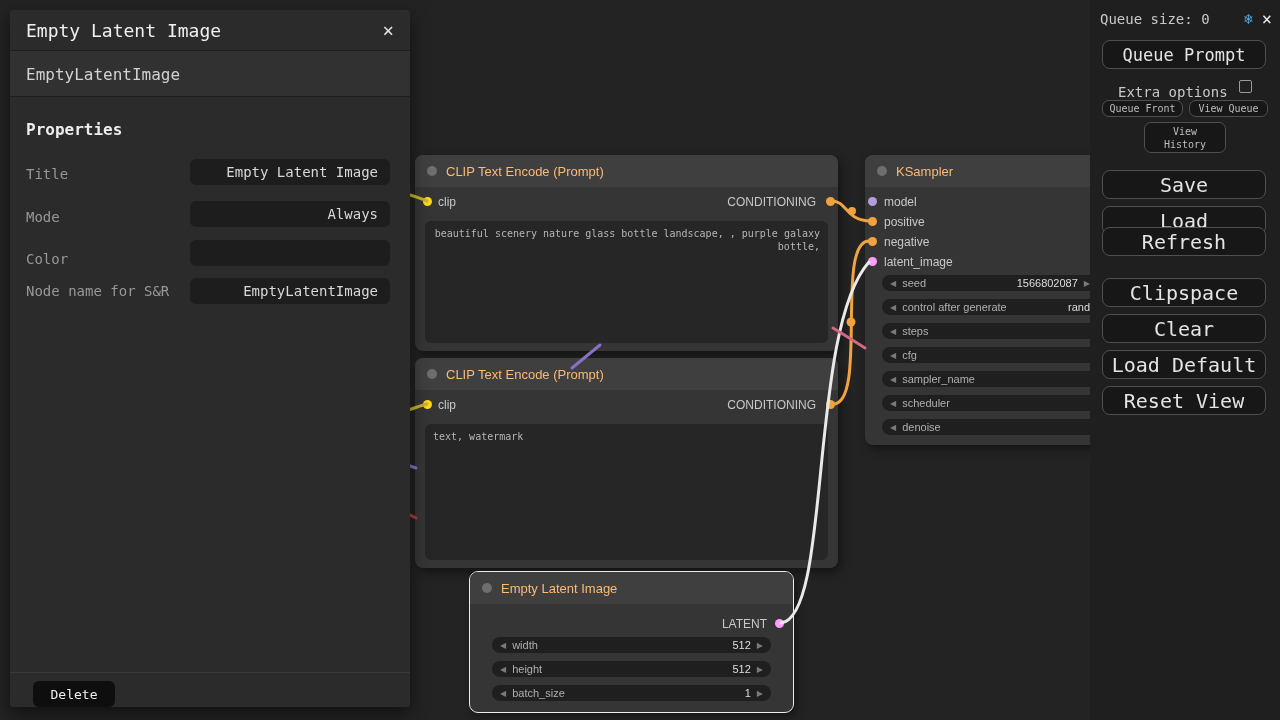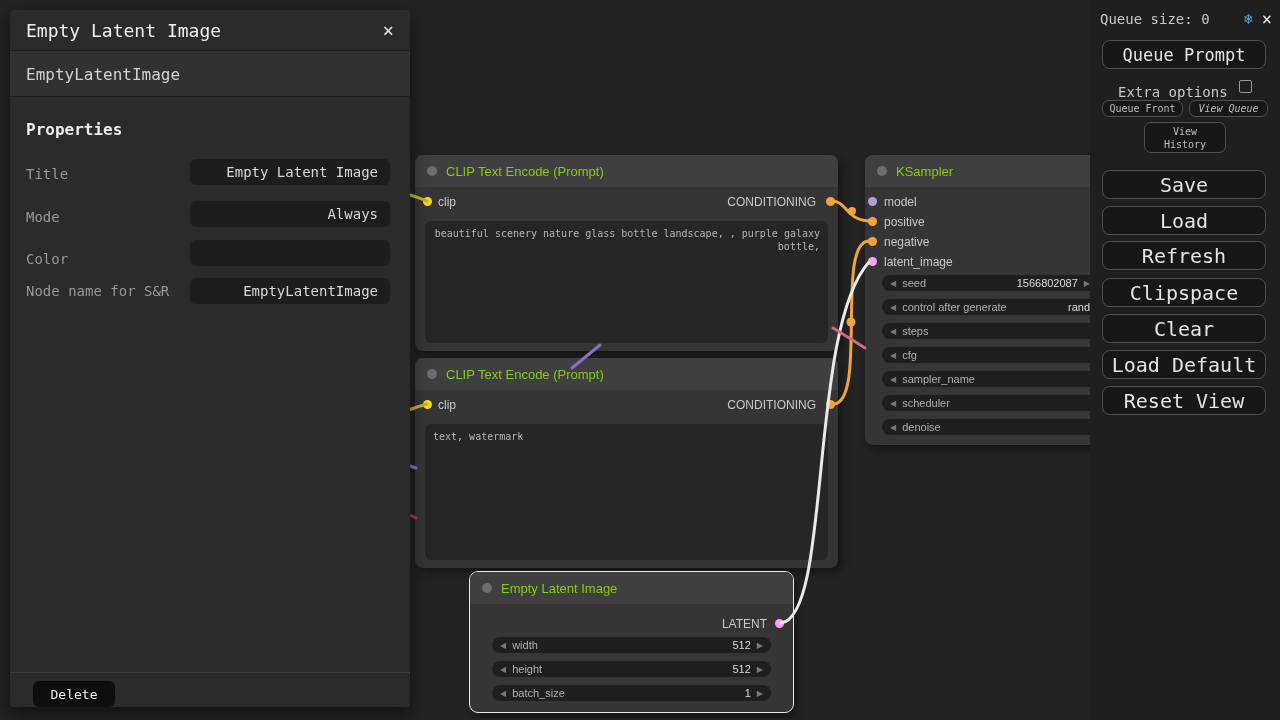--- a/index.html
+++ b/index.html
@@ -4,21 +4,21 @@
 <style>
   html,body{margin:0;padding:0;background:#111;}
   #stage{position:relative;width:1280px;height:720px;overflow:hidden;background:#232323;font-family:"Liberation Sans",sans-serif;}
 
   
   #wires{position:absolute;left:0;top:0;width:1280px;height:720px;z-index:20;pointer-events:none;}
 
   
   .node{position:absolute;background:#353535;border-radius:8px;box-shadow:3px 4px 10px rgba(0,0,0,.45);z-index:10;}
   .node.selected{outline:1px solid #ececec;outline-offset:0;}
-  .node-title{position:absolute;left:0;top:0;right:0;height:32px;background:#3f3f3f;border-radius:8px 8px 0 0;display:flex;align-items:center;padding:0 12px;color:#84cc16;font-size:13px;gap:9px;box-sizing:border-box;}
+  .node-title{position:absolute;left:0;top:0;right:0;height:32px;background:#3f3f3f;border-radius:8px 8px 0 0;display:flex;align-items:center;padding:0 12px;color:#fdba74;font-size:13px;gap:9px;box-sizing:border-box;}
   .title-dot{width:10px;height:10px;border-radius:50%;background:#6e6e6e;flex:0 0 auto;}
   .slot-label{position:absolute;font-size:12px;color:#c8c8c8;}
   .dot{position:absolute;width:9px;height:9px;border-radius:50%;}
   .dot-clip{background:#ffd61e;}
   .dot-cond{background:#f0a340;}
   .dot-model{background:#b39ddb;}
   .dot-latent{background:#ff9cf9;}
   .textarea{position:absolute;background:#262626;border-radius:6px;color:#b5b5b5;font-family:"DejaVu Sans Mono",monospace;font-size:10px;line-height:13px;padding:6px 8px;white-space:pre-wrap;box-sizing:border-box;overflow:hidden;}
   .widget{position:absolute;height:16px;background:#1f1f1f;border-radius:9px;display:flex;align-items:center;font-size:11px;color:#b4b4b4;padding:0 8px;gap:6px;box-sizing:border-box;overflow:hidden;}
   .warr{color:#7a7a7a;font-size:8px;flex:0 0 auto;}
@@ -50,24 +50,24 @@
   .m-qsize{font-size:14px;color:#c8c8c8;}
   .m-snow{margin-left:auto;font-size:15px;color:#58a6d8;cursor:pointer;}
   .m-close{margin-left:9px;font-size:17px;color:#ececec;cursor:pointer;line-height:1;}
   .mbtn{position:absolute;background:#171717;border:1px solid #4f4f4f;border-radius:8px;color:#e4e4e4;display:flex;align-items:center;justify-content:center;cursor:pointer;box-sizing:border-box;}
   .mbtn-big{left:12px;width:164px;height:29px;font-size:20px;}
   #btn-queue-prompt{top:40px;font-size:17px;}
   .m-extra{position:absolute;left:28px;top:84px;font-size:14px;color:#c8c8c8;}
   .m-check{position:absolute;left:149px;top:80px;width:13px;height:13px;border:1px solid #9a9a9a;border-radius:2px;background:transparent;cursor:pointer;box-sizing:border-box;}
   .mbtn-small{height:17px;font-size:10px;color:#bdbdbd;border-radius:7px;}
   #btn-queue-front{left:12px;top:100px;width:81px;}
-  #btn-view-queue{left:99px;top:100px;width:79px;font-style:italic;}
+  #btn-view-queue{left:99px;top:100px;width:79px;}
   #btn-view-history{left:54px;top:122px;width:82px;height:31px;font-size:10px;color:#bdbdbd;border-radius:7px;text-align:center;line-height:1.3;}
   #btn-view-history span{display:block;width:52px;margin:0 auto;}
-  #btn-save{top:170px;} #btn-load{top:206px;} #btn-refresh{top:241px;border-radius:8px;} #btn-clipspace{top:278px;}
+  #btn-save{top:170px;} #btn-load{top:206px;} #btn-refresh{top:227px;border-radius:8px;} #btn-clipspace{top:278px;}
   #btn-clear{top:314px;} #btn-load-default{top:350px;} #btn-reset-view{top:386px;}
 </style>
 </head>
 <body>
 
 <div id="stage">
 
   <svg id="wires">
     <g fill="none" stroke-width="3" stroke-linecap="round">
       <path d="M 398 192 C 410 194, 419 198, 427 201" stroke="#c9b029"></path>

